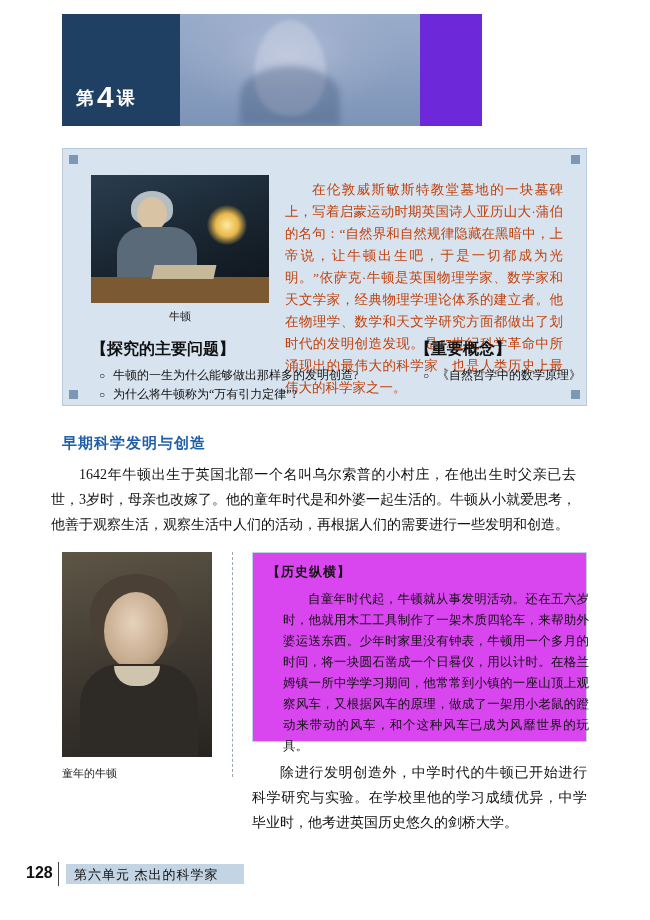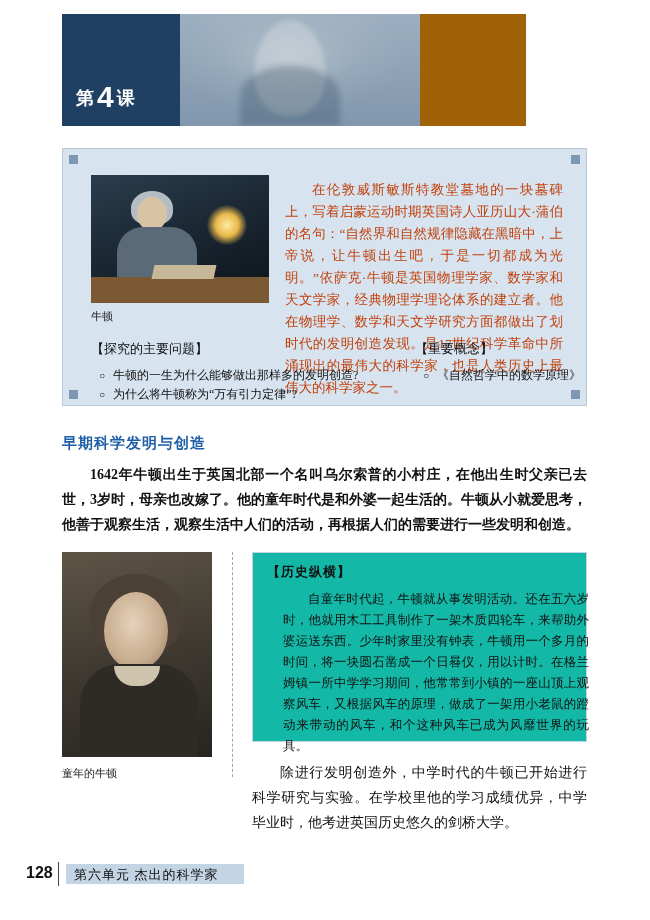--- a/index.html
+++ b/index.html
@@ -16,23 +16,22 @@
     overflow: hidden;
   }
 
   
   .header {
     position: absolute;
     left: 62px;
     top: 14px;
     width: 420px;
     height: 112px;
-    background: #a16207;
+    background: #6d28d9;
     overflow: hidden;
-    padding-left: 44px;
   }
   .header-leftblock {
     position: absolute;
     left: 0;
     top: 0;
     width: 118px;
     height: 112px;
     background: #1f3f63;
   }
   .header-portrait {
@@ -188,20 +187,21 @@
     width: 62px;
     height: 14px;
     background: #c8b89a;
     transform: skewX(-12deg);
   }
   .newton-caption {
     position: absolute;
     left: 28px;
     top: 160px;
     width: 178px;
+    text-align: center;
     font-family: "Liberation Sans", sans-serif;
     font-size: 11px;
     color: #222;
   }
 
   .intro-text {
     position: absolute;
     left: 222px;
     top: 30px;
     width: 278px;
@@ -212,22 +212,22 @@
     color: #c2410c;
   }
 
   .qbox {
     position: absolute;
     top: 190px;
     font-size: 12px;
     line-height: 19px;
   }
   .qbox .qtitle {
-    font-weight: normal;
-    font-size: 13px;
+    font-weight: bold;
+    font-size: 16px;
     margin-bottom: 3px;
   }
   .qbox ul {
     margin: 8px;
     padding: 0;
     list-style: none;
   }
   .qbox li {
     white-space: nowrap;
     padding-left: 14px;
@@ -251,28 +251,27 @@
     font-family: "Liberation Sans", sans-serif;
     font-weight: bold;
     font-size: 15px;
     color: #1f5fa8;
     letter-spacing: 1px;
     text-align: center;
   }
 
   .body-para-1 {
     position: absolute;
-    left: 62px;
+    left: 51px;
     top: 462px;
     width: 525px;
     font-size: 14px;
     line-height: 25px;
     text-align: justify;
     text-indent: 2em;
-    font-weight: bold;
   }
 
   
   .child-figure {
     position: absolute;
     left: 62px;
     top: 552px;
     width: 150px;
     height: 205px;
     background: linear-gradient(165deg, #5e5546 0%, #3d3830 55%, #272420 100%);
@@ -333,21 +332,21 @@
     border-left: 1px dashed #9aa7b3;
   }
 
   
   .history-box {
     position: absolute;
     left: 252px;
     top: 552px;
     width: 335px;
     height: 190px;
-    background: #14b8a6;
+    background: #d946ef;
     border: 1px solid #c2d3e2;
     box-sizing: border-box;
   }
   .history-title {
     position: absolute;
     left: 14px;
     top: 10px;
     font-weight: bold;
     font-size: 13px;
     letter-spacing: 1px;

